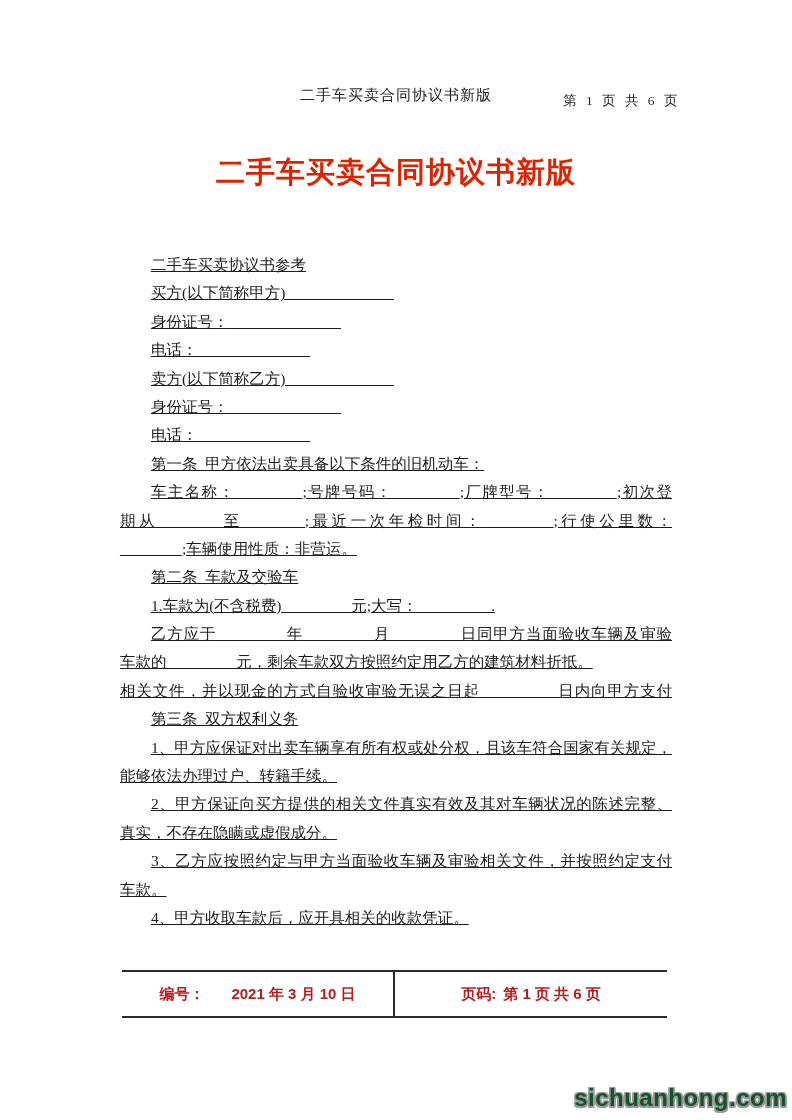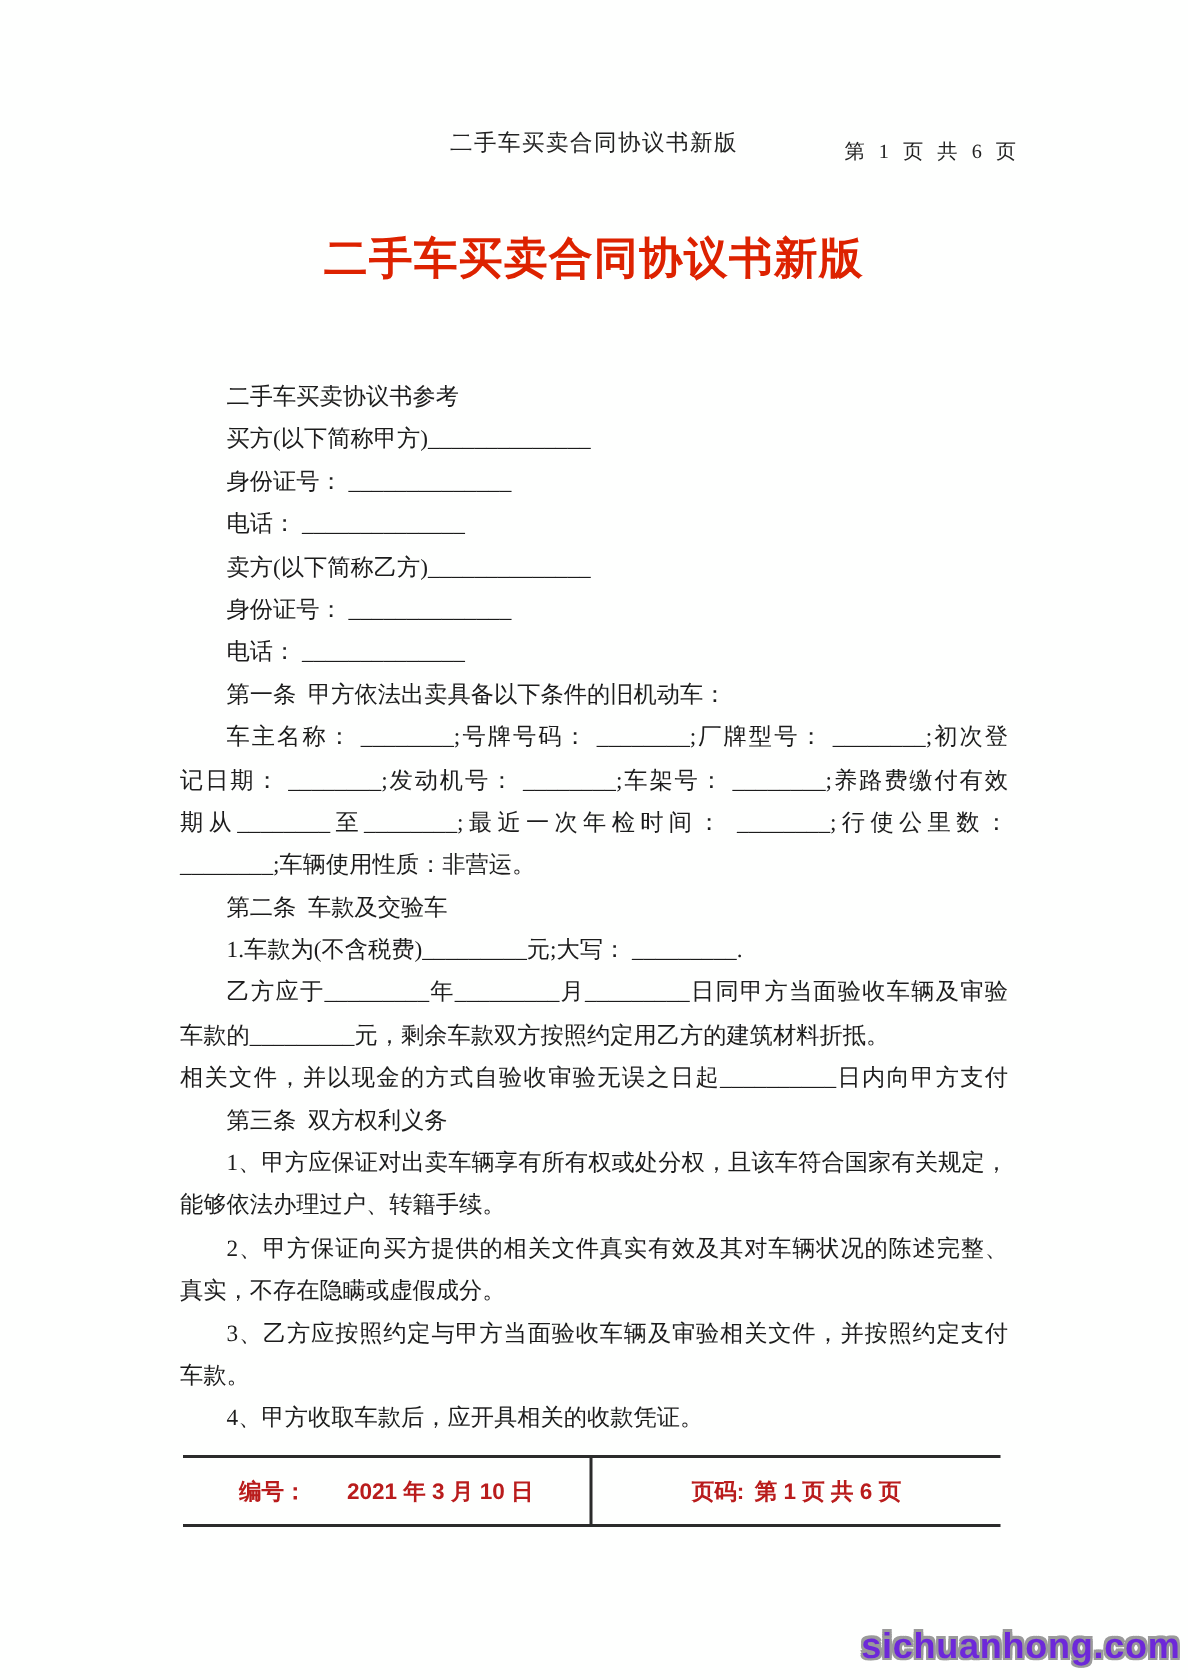--- a/index.html
+++ b/index.html
@@ -49,20 +49,21 @@
     position: absolute;
     top: 251px; left: 120px;
     width: 552px;
   }
   .ln {
     font-size: 15.5px;
     line-height: 28.4px;
     height: 28.4px;
     white-space: pre;
     overflow: visible;
+    text-decoration: underline;
   }
   .ind { padding-left: 31px; }
   .just {
     text-align: justify;
     text-align-last: justify;
     text-justify: inter-character;
   }
 
   
   .footer {
@@ -88,21 +89,21 @@
   .fcell .gap-sm { margin-left: 7px; }
 
   
   .watermark {
     position: absolute;
     right: 5px; bottom: 8px;
     font-family: "Liberation Sans", "DejaVu Sans", sans-serif;
     font-weight: bold;
     font-size: 24px;
     letter-spacing: 0.5px;
-    color: #6d28d9;
+    color: #14532d;
     text-shadow:
       -1.5px -1.5px 0 #9a9a9a,
        1.5px -1.5px 0 #9a9a9a,
       -1.5px  1.5px 0 #9a9a9a,
        1.5px  1.5px 0 #9a9a9a,
        0 -1.5px 0 #9a9a9a,
        0  1.5px 0 #9a9a9a,
       -1.5px 0 0 #9a9a9a,
        1.5px 0 0 #9a9a9a;
   }
@@ -121,21 +122,20 @@
   <div class="body-block">
     <div class="ln ind">二手车买卖协议书参考</div>
     <div class="ln ind">买方(以下简称甲方)______________</div>
     <div class="ln ind">身份证号： ______________</div>
     <div class="ln ind">电话： ______________</div>
     <div class="ln ind">卖方(以下简称乙方)______________</div>
     <div class="ln ind">身份证号： ______________</div>
     <div class="ln ind">电话： ______________</div>
     <div class="ln ind">第一条  甲方依法出卖具备以下条件的旧机动车：</div>
     <div class="ln ind just">车主名称： ________;号牌号码： ________;厂牌型号： ________;初次登</div>
-    <div class="ln just">记日期： ________;发动机号： ________;车架号： ________;养路费缴付有效</div>
     <div class="ln just">期从________至________;最近一次年检时间： ________;行使公里数：</div>
     <div class="ln">________;车辆使用性质：非营运。</div>
     <div class="ln ind">第二条  车款及交验车</div>
     <div class="ln ind">1.车款为(不含税费)_________元;大写： _________.</div>
     <div class="ln ind just">乙方应于_________年_________月_________日同甲方当面验收车辆及审验</div>
     <div class="ln">车款的_________元，剩余车款双方按照约定用乙方的建筑材料折抵。</div>
     <div class="ln just">相关文件，并以现金的方式自验收审验无误之日起__________日内向甲方支付</div>
     <div class="ln ind">第三条  双方权利义务</div>
     <div class="ln ind just">1、甲方应保证对出卖车辆享有所有权或处分权，且该车符合国家有关规定，</div>
     <div class="ln">能够依法办理过户、转籍手续。</div>

